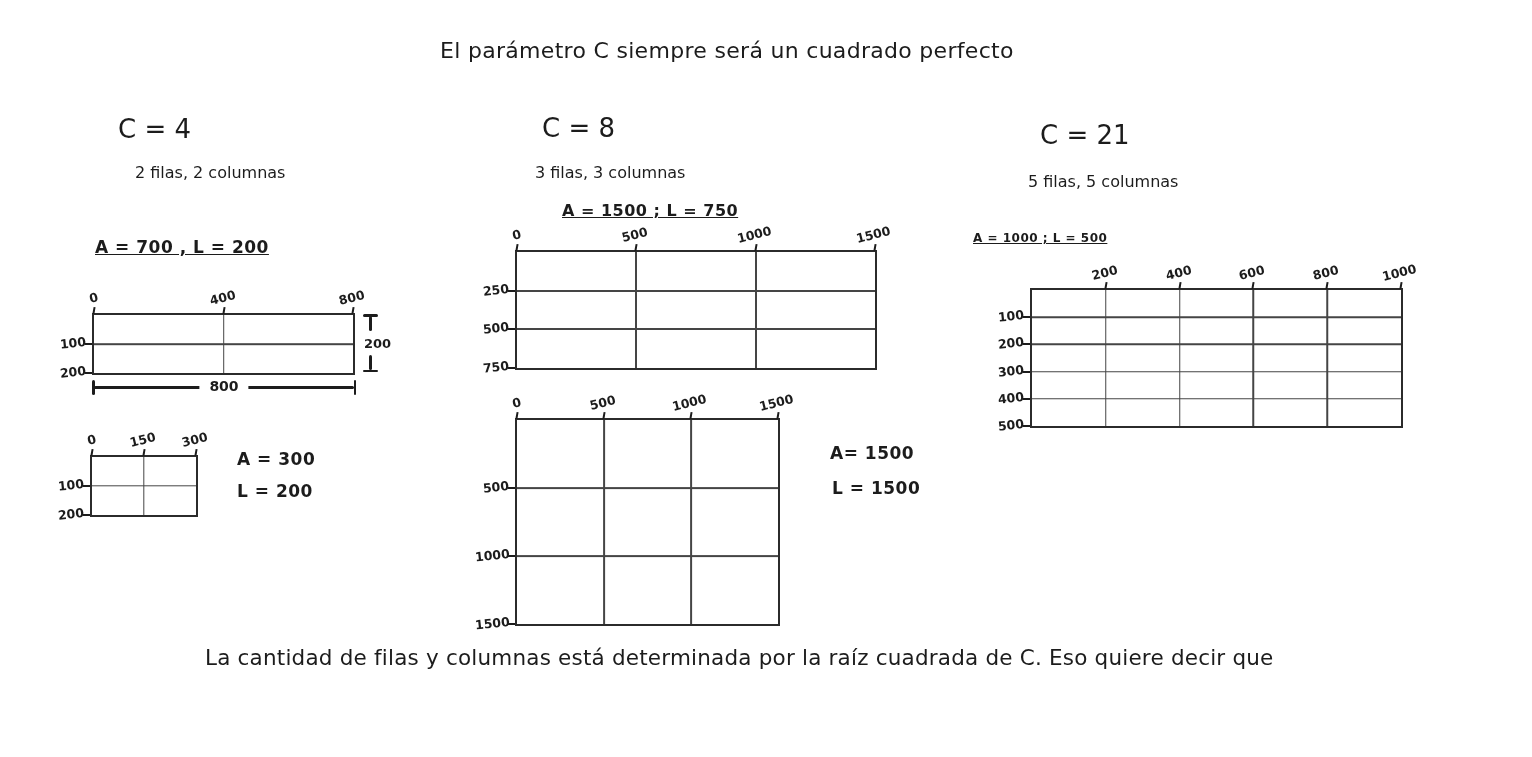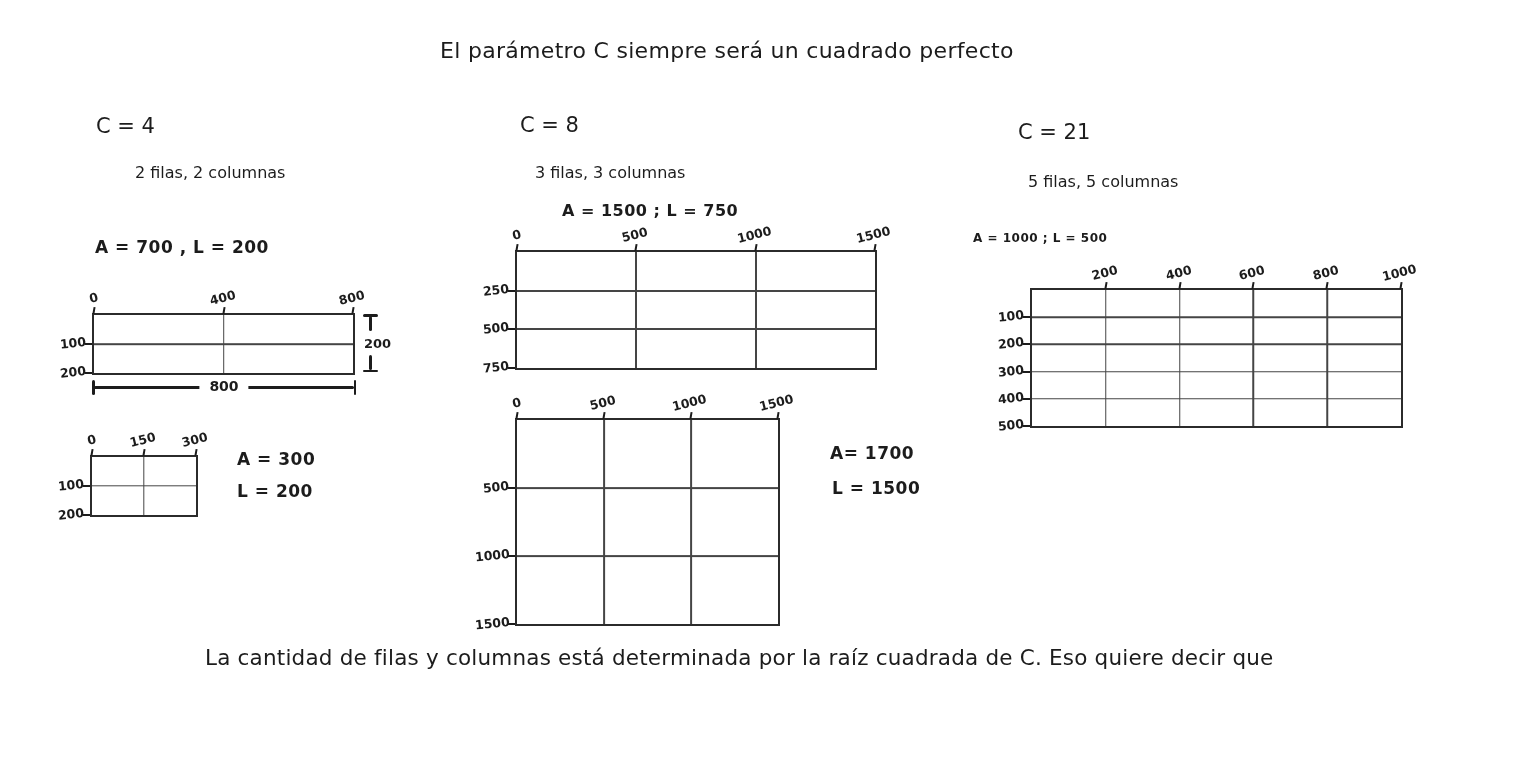--- a/index.html
+++ b/index.html
@@ -6,23 +6,23 @@
   .canvas{
     position:relative;
     width:1532px;height:757px;
     background:#ffffff;
     font-family:"DejaVu Sans", sans-serif;
     color:#1c1c1c;
     overflow:hidden;
   }
   .hw{position:absolute;white-space:nowrap;}
   .title{font-size:22px;letter-spacing:.3px;margin-left:12px;}
-  .clabel{font-size:21px;}
+  .clabel{font-size:26px;margin-left:22px;}
   .note{font-size:16px;}
-  .dims{font-size:17px;font-weight:bold;letter-spacing:.5px;}
+  .dims{font-size:17px;font-weight:bold;letter-spacing:.5px;text-decoration:underline;}
   .sidedim{font-size:17px;font-weight:bold;letter-spacing:.5px;}
   .footer{font-size:21.5px;letter-spacing:.2px;}
 
   
   .grid{position:absolute;border:2px solid #2b2b2b;box-sizing:border-box;}
   .gl{position:absolute;background:#454545;}
   .gl.v{top:0;bottom:0;transform:translateX(-50%);}
   .gl.h{left:0;right:0;transform:translateY(-50%);}
   .xt{position:absolute;top:-25px;transform:translateX(-55%) rotate(-14deg);
       font-size:12.5px;font-weight:bold;white-space:nowrap;}
@@ -142,21 +142,21 @@
       <div class="xtick" style="left: 66.6667%;"></div>
       <div class="xt" style="left: 100%;">1500</div>
       <div class="xtick" style="left: 100%;"></div>
       <div class="yt" style="top: 33.3333%;">500</div>
       <div class="ytick" style="top: 33.3333%;"></div>
       <div class="yt" style="top: 66.6667%;">1000</div>
       <div class="ytick" style="top: 66.6667%;"></div>
       <div class="yt" style="top: 100%;">1500</div>
       <div class="ytick" style="top: 100%;"></div>
     </div>
-  <div class="hw sidedim" style="left:830px;top:443px">A= 1700</div>
+  <div class="hw sidedim" style="left:830px;top:443px">A= 1500</div>
   <div class="hw sidedim" style="left:832px;top:478px">L = 1500</div>
 
   <div class="hw clabel" style="left:1018px;top:120px">C = 21</div>
   <div class="hw note" style="left:1028px;top:172px">5 filas, 5 columnas</div>
   <div class="hw dims" style="left:973px;top:231px;font-size:12px">A = 1000  ;   L = 500</div>
 
   <div class="grid" style="left:1030px;top:288px;width:373px;height:140px">
       <div class="gl v" style="left: 20%; width: 1.5px;"></div>
       <div class="gl v" style="left: 40%; width: 1.5px;"></div>
       <div class="gl v" style="left: 60%; width: 1.5px;"></div>

